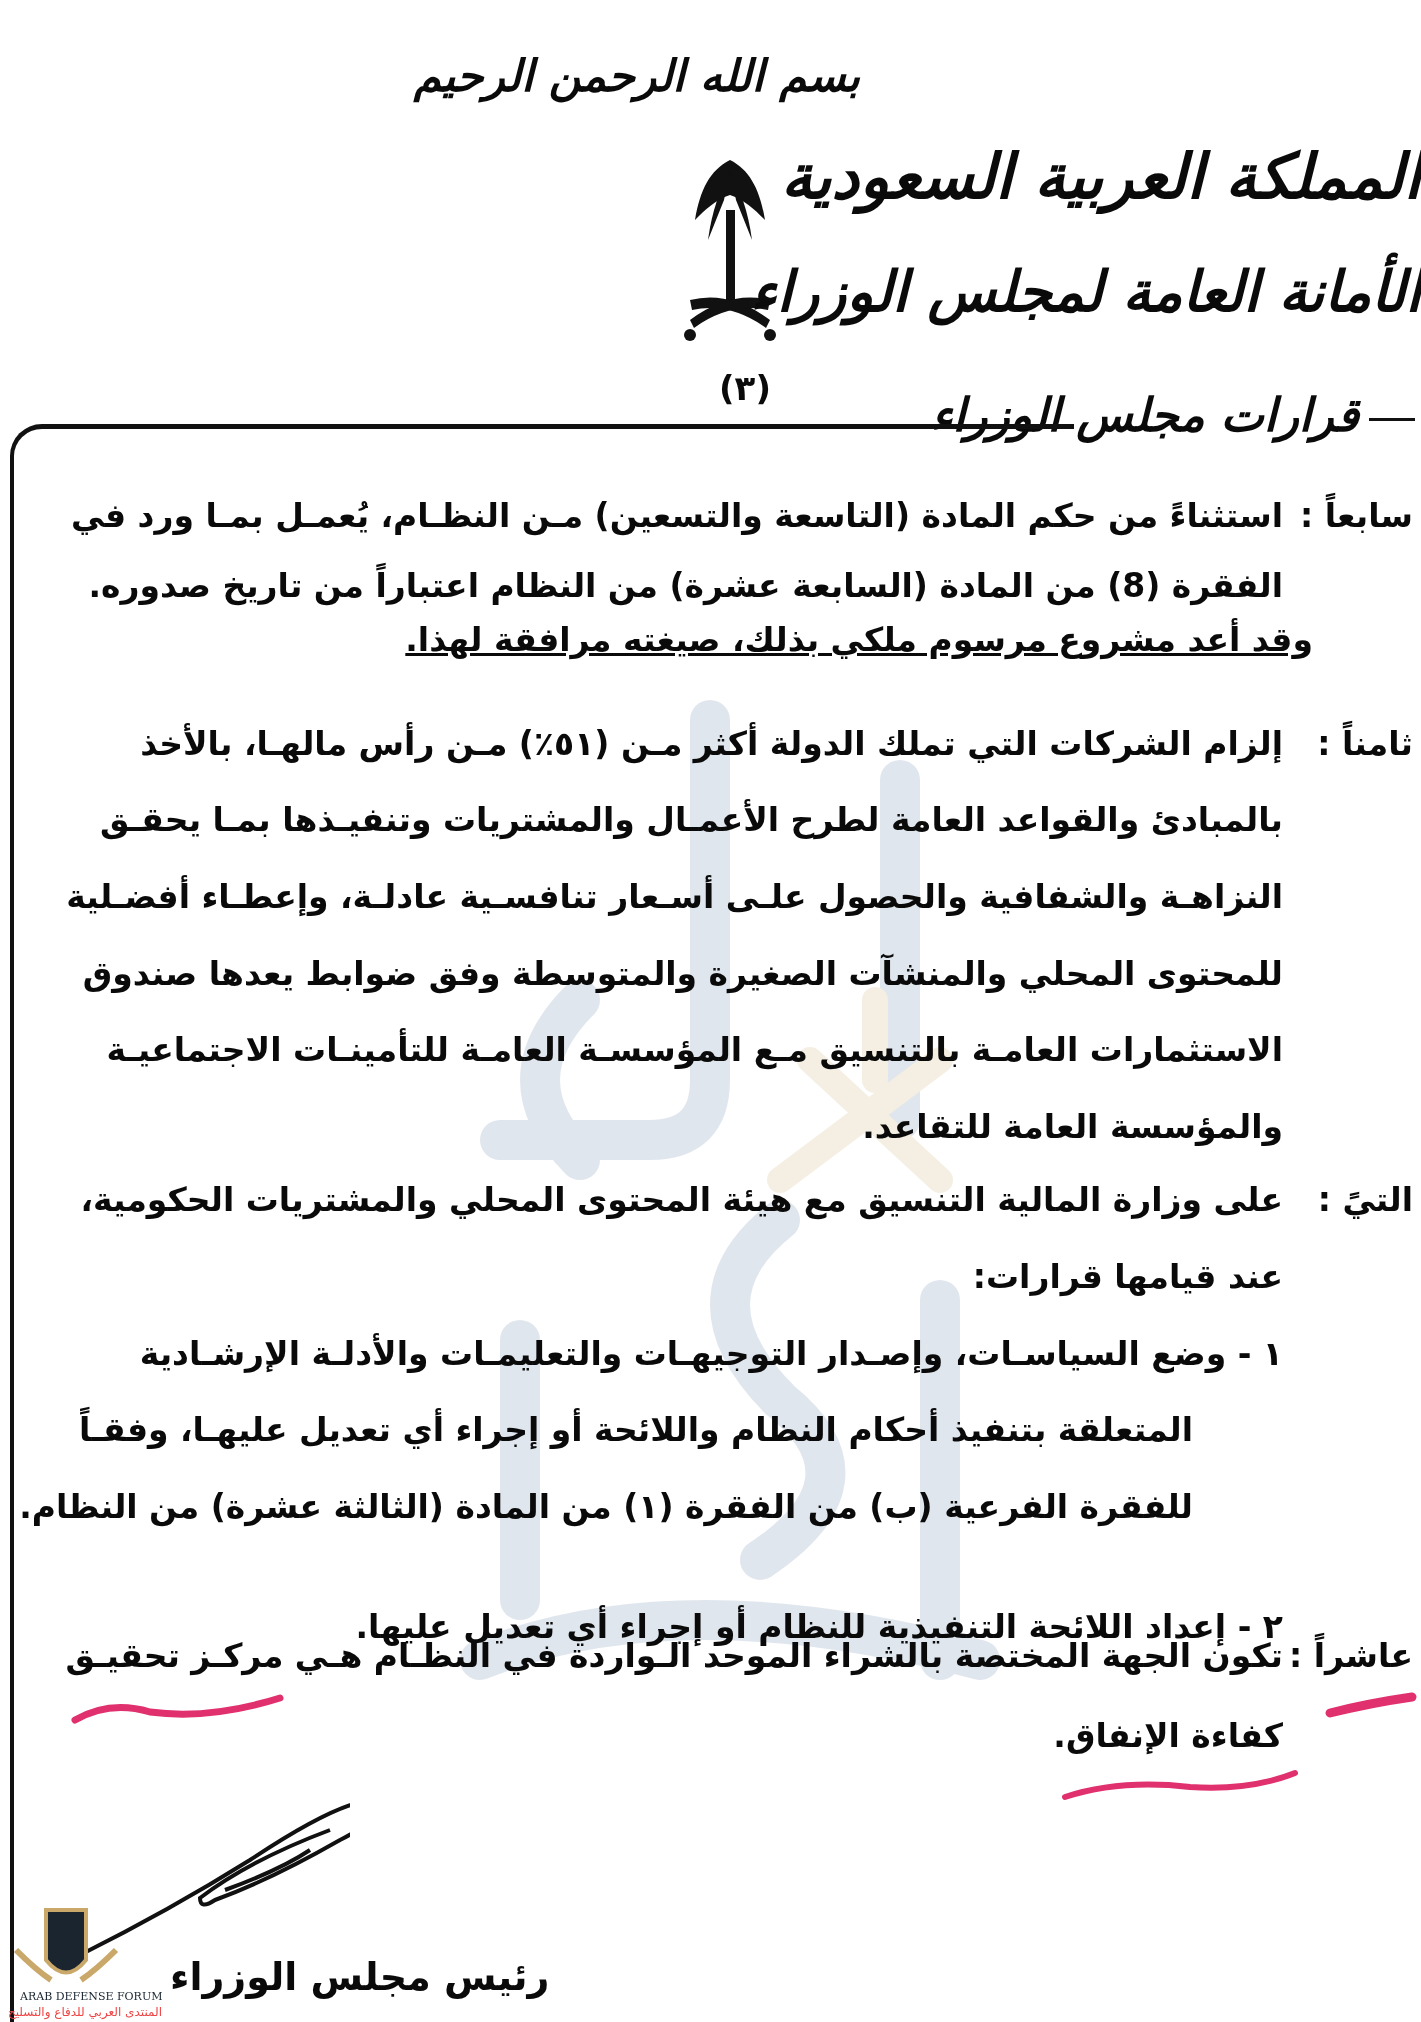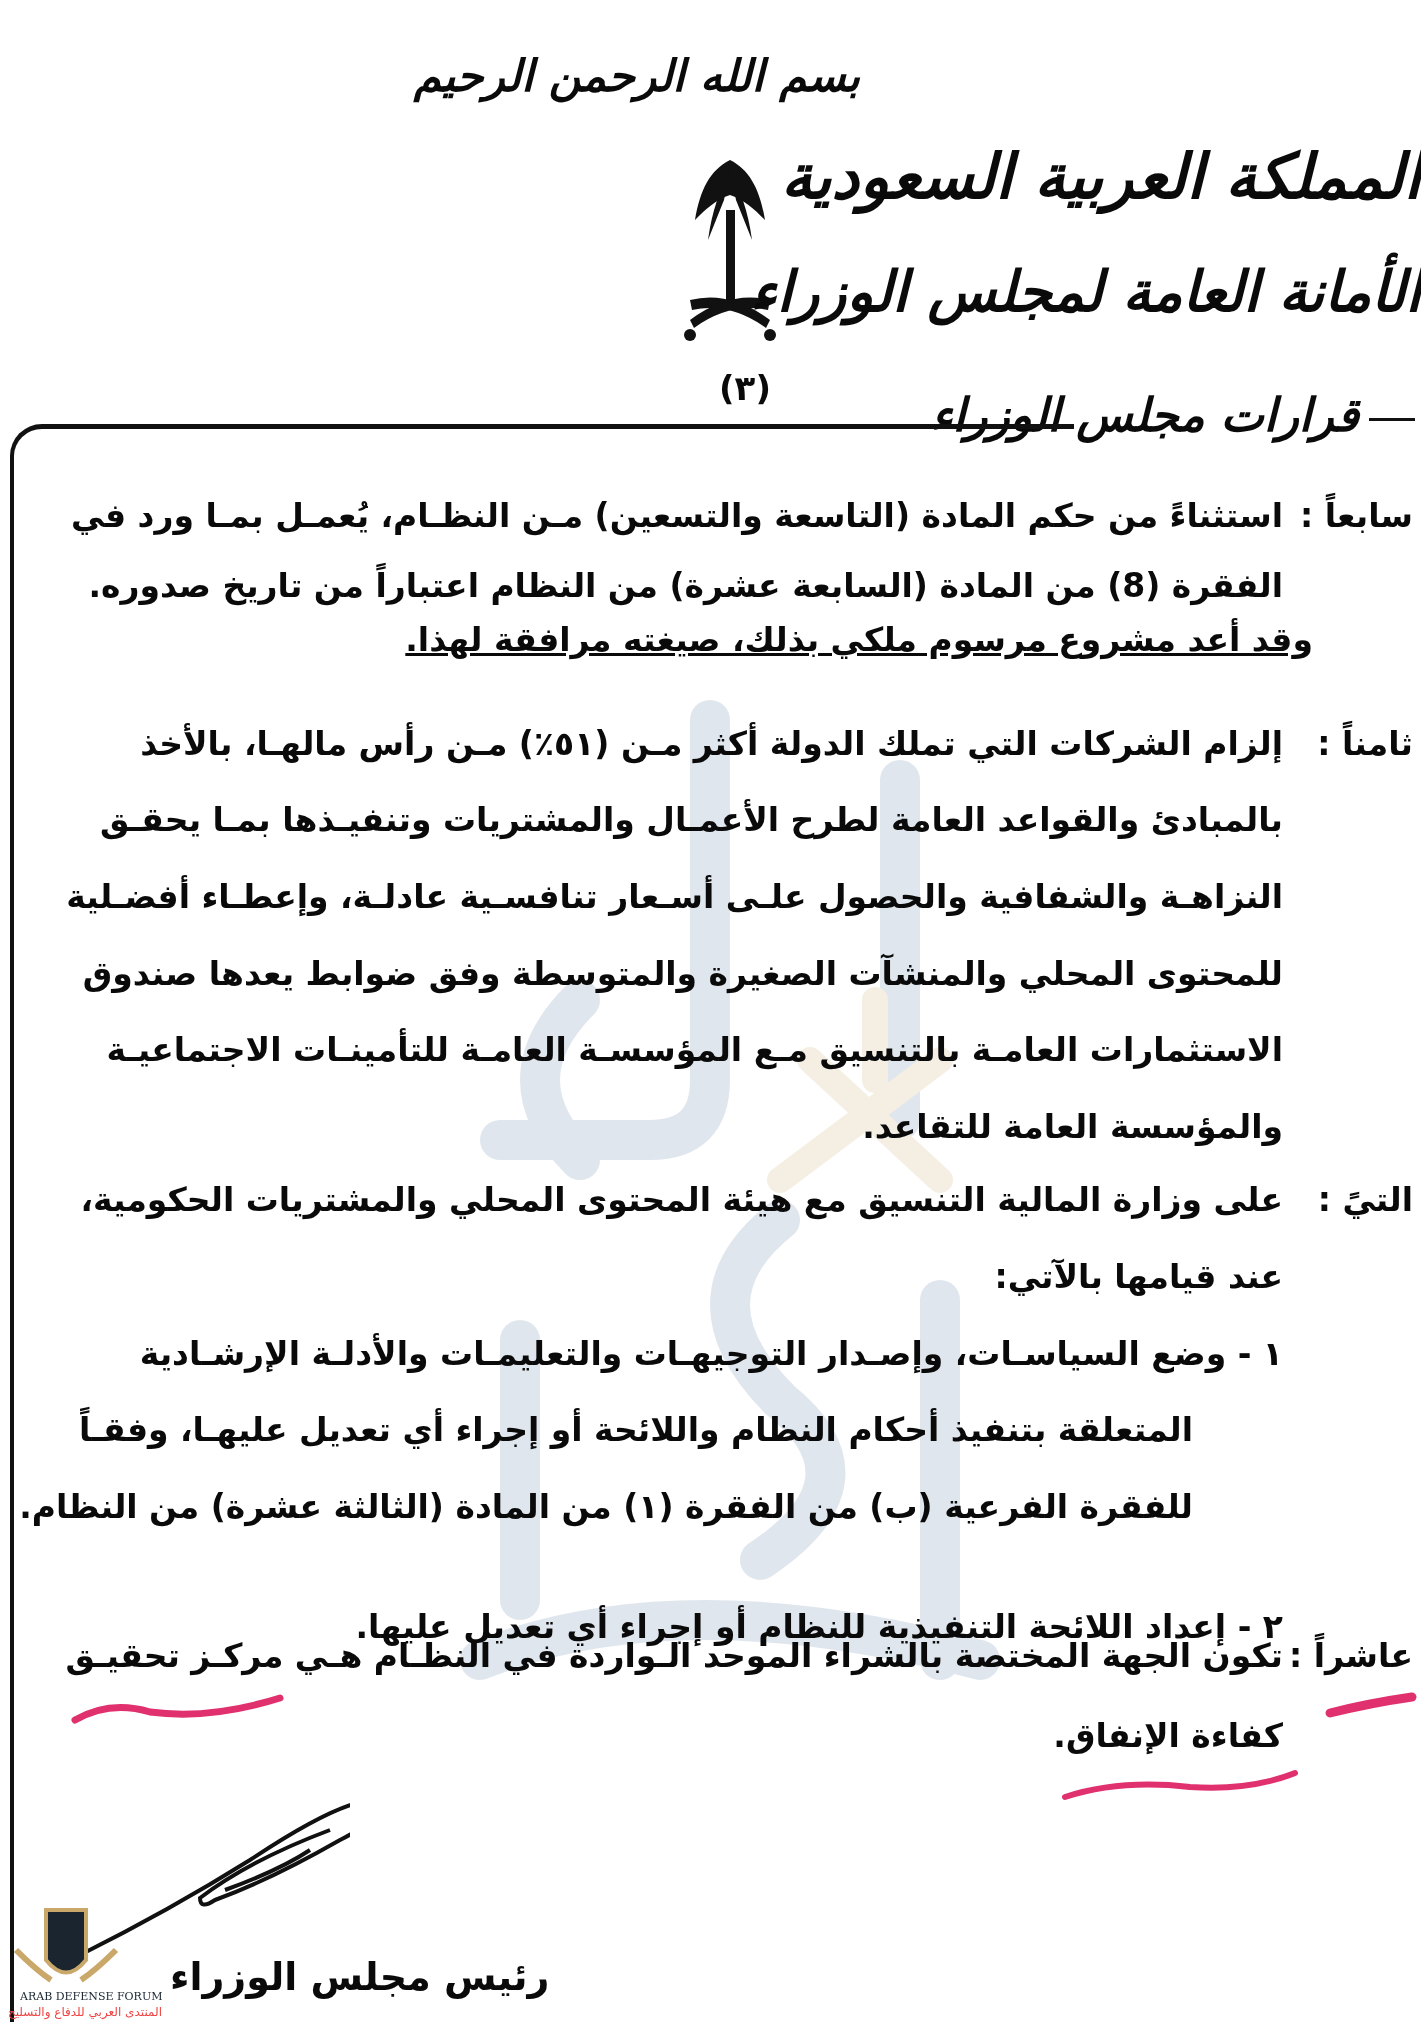--- a/index.html
+++ b/index.html
@@ -74,21 +74,21 @@
 <div class="body-text label" style="top:724px;">ثامناً :</div>
 <div class="body-text" style="right:138px; top:724px;">إلزام الشركات التي تملك الدولة أكثر مـن (٥١٪) مـن رأس مالهـا، بالأخذ</div>
 <div class="body-text" style="right:138px; top:800px;">بالمبادئ والقواعد العامة لطرح الأعمـال والمشتريات وتنفيـذها بمـا يحقـق</div>
 <div class="body-text" style="right:138px; top:877px;">النزاهـة والشفافية والحصول علـى أسـعار تنافسـية عادلـة، وإعطـاء أفضـلية</div>
 <div class="body-text" style="right:138px; top:954px;">للمحتوى المحلي والمنشآت الصغيرة والمتوسطة وفق ضوابط يعدها صندوق</div>
 <div class="body-text" style="right:138px; top:1030px;">الاستثمارات العامـة بالتنسيق مـع المؤسسـة العامـة للتأمينـات الاجتماعيـة</div>
 <div class="body-text" style="right:138px; top:1107px;">والمؤسسة العامة للتقاعد.</div>
 
 <div class="body-text label" style="top:1180px;">التيً :</div>
 <div class="body-text" style="right:138px; top:1180px;">على وزارة المالية التنسيق مع هيئة المحتوى المحلي والمشتريات الحكومية،</div>
-<div class="body-text" style="right:138px; top:1257px;">عند قيامها بالآتي:</div>
+<div class="body-text" style="right:138px; top:1257px;">عند قيامها قرارات:</div>
 <div class="body-text" style="right:138px; top:1334px;">١ - وضع السياسـات، وإصـدار التوجيهـات والتعليمـات والأدلـة الإرشـادية</div>
 <div class="body-text" style="right:228px; top:1410px;">المتعلقة بتنفيذ أحكام النظام واللائحة أو إجراء أي تعديل عليهـا، وفقـاً</div>
 <div class="body-text" style="right:228px; top:1487px;">للفقرة الفرعية (ب) من الفقرة (١) من المادة (الثالثة عشرة) من النظام.</div>
 <div class="body-text" style="right:138px; top:1562px;margin-top:45px;">٢ - إعداد اللائحة التنفيذية للنظام أو إجراء أي تعديل عليها.</div>
 
 <div class="body-text label" style="top:1636px;">عاشراً :</div>
 <div class="body-text" style="right:138px; top:1636px;">تكون الجهة المختصة بالشراء الموحد الـواردة في النظـام هـي مركـز تحقيـق</div>
 <div class="body-text" style="right:138px; top:1716px;">كفاءة الإنفاق.</div>
 
 <svg class="underline-pink" style="left:70px; top:1690px;" width="220" height="40">

